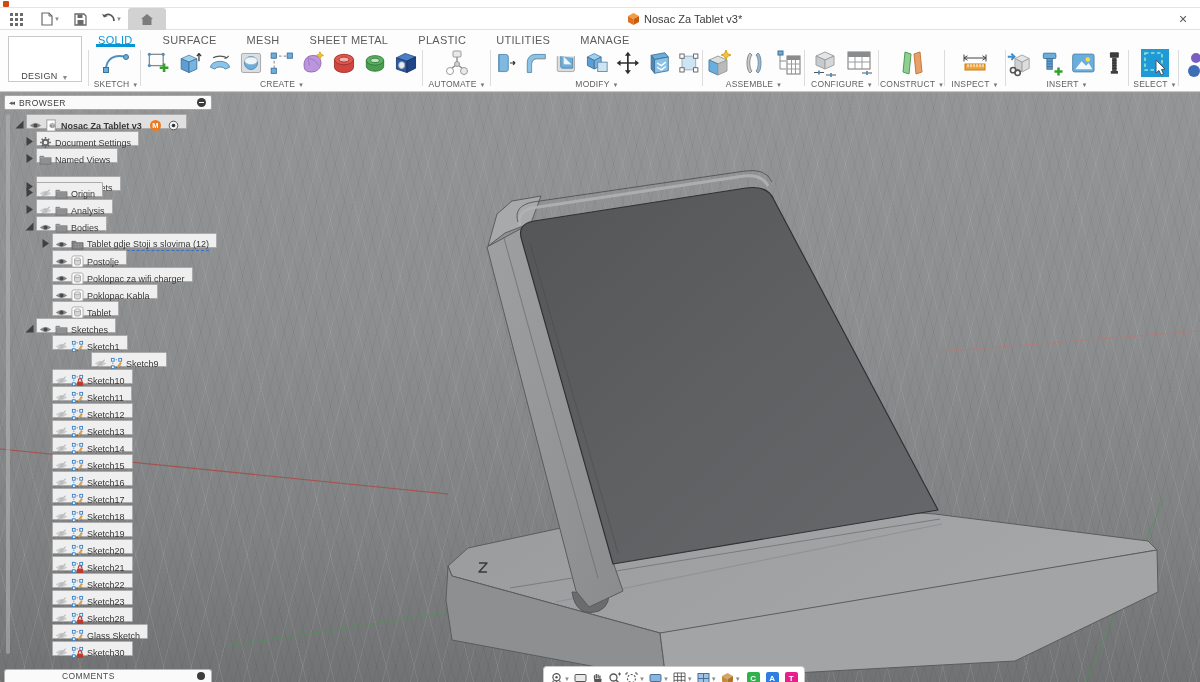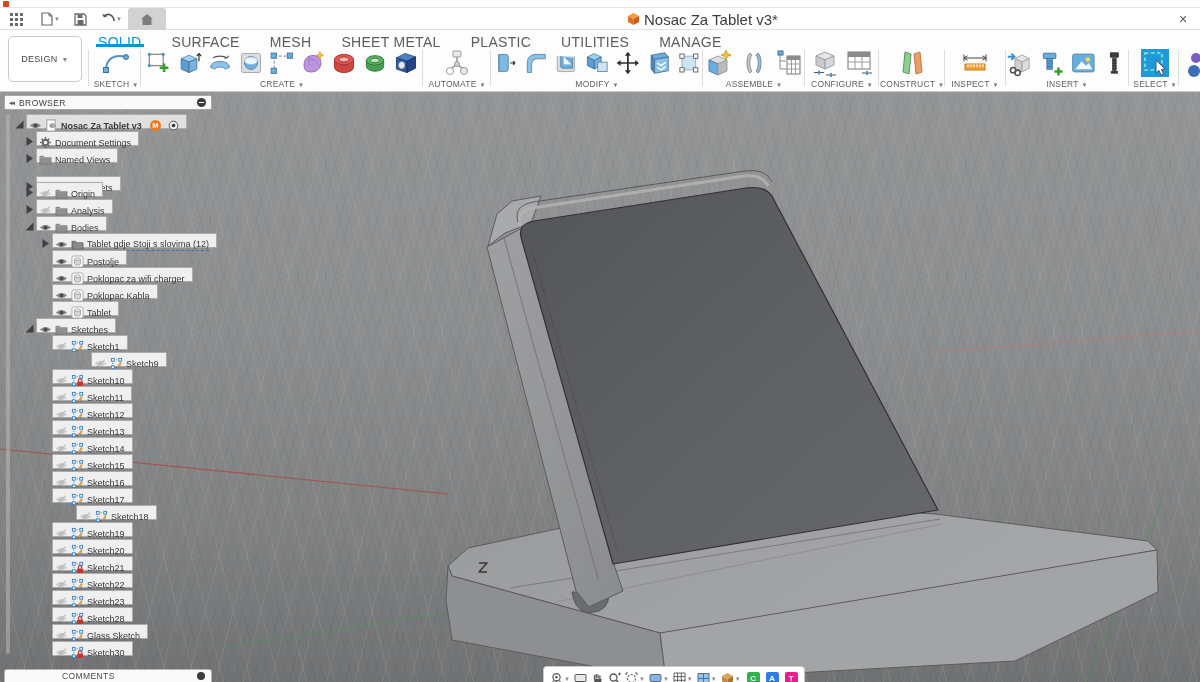--- a/index.html
+++ b/index.html
@@ -9,29 +9,29 @@
   
   .winstrip { position:absolute; left:0; top:0; width:1200px; height:8px; background:#fff; border-bottom:1px solid #e4e4e4; }
   .winstrip .appicon { position:absolute; left:3px; top:1px; width:6px; height:6px; background:#d24a12; border-radius:1px; }
 
   
   .appbar { position:absolute; left:0; top:8px; width:1200px; height:22px; background:#ffffff; border-bottom:1px solid #e0e0e0; }
   .qat { position:absolute; top:0; height:22px; display:flex; align-items:center; }
   .qbtn { display:flex; align-items:center; margin-right:6px; cursor:pointer; }
   .caret { font-size:6px; color:#8a8a8a; margin-left:1px; }
   .home-tab { position:absolute; left:128px; top:0; width:38px; height:22px; background:#d2d2d2; border-radius:3px 3px 0 0; display:flex; align-items:center; justify-content:center; }
-  .doc-title { position:absolute; left:628px; top:3px; height:16px; display:flex; align-items:center; gap:5px; font-size:15px; color:#3c3c3c; }
+  .doc-title { position:absolute; left:628px; top:3px; height:16px; display:flex; align-items:center; gap:5px; font-size:11px; color:#3c3c3c; }
   .close-x { position:absolute; left:1174px; top:2px; width:18px; height:18px; font-size:14px; color:#555; text-align:center; line-height:18px; cursor:pointer; }
 
   
   .ribbon { position:absolute; left:0; top:30px; width:1200px; height:62px; background:#fdfdfd; border-bottom:1px solid #c6c6c6; }
-  .design-box { position:absolute; left:8px; top:6px; width:74px; height:46px; background:#fff; border:1px solid #c9c9c9; border-radius:5px; display:flex; align-items:center; justify-content:center; font-size:9px; color:#444; letter-spacing:.3px; cursor:pointer; }
+  .design-box { position:absolute; left:8px; top:6px; width:74px; height:46px; background:#fff; border:1px solid #c9c9c9; border-radius:0; display:flex; align-items:flex-end; justify-content:center; font-size:9px; color:#444; letter-spacing:.3px; cursor:pointer; }
   .design-box .caret { font-size:7px; margin-left:4px; }
   .tabs { position:absolute; left:96px; top:2px; height:15px; display:flex; gap:26px; }
-  .tab { font-size:14px; color:#5c5c5c; letter-spacing:.3px; padding:2px 2px 3px; cursor:pointer; white-space:nowrap; }
+  .tab { font-size:11px; color:#5c5c5c; letter-spacing:.3px; padding:2px 2px 3px; cursor:pointer; white-space:nowrap; }
   .tab.active { color:#0696d7; border-bottom:3px solid #0696d7; }
   .grp { position:absolute; top:16px; height:45px; }
   .grp-icons { display:flex; align-items:center; justify-content:center; gap:5px; height:33px; }
   .grp-label { text-align:center; font-size:8.5px; color:#5f5f5f; margin-top:0px; white-space:nowrap; letter-spacing:.2px; cursor:pointer; }
   .grp-label .caret{ font-size:6px; color:#777; }
   .ribbon-sep { position:absolute; top:20px; width:1px; height:36px; background:#dcdcdc; }
   .ric { width:30px; height:30px; display:inline-block; cursor:pointer; }
   .ric svg { width:100%; height:100%; }
   .ric.small { width:26px; height:26px; }
   .partial-ic { position:absolute; left:1186px; top:20px; width:14px; height:32px; overflow:hidden; }
@@ -895,21 +895,21 @@
             <rect x="1.5" y="1.5" width="3" height="3" fill="#fff" stroke="#3b82c4"></rect>
             <rect x="9.5" y="1.5" width="3" height="3" fill="#fff" stroke="#3b82c4"></rect>
             <rect x="1.5" y="9.5" width="3" height="3" fill="#fff" stroke="#3b82c4"></rect>
             <path d="M12,6l-4,5" stroke="#e39b3d" stroke-width="2"></path>
             <path d="M7.6,11.6l-1.4,.9 .4,-1.6z" fill="#5a4a28"></path>
           </svg>
         </span>
         <span class="lbl">Sketch17</span>
       </span>
     </div>
-    <div class="trow" style="top: 505px; left: 40px; gap: 24px;">
+    <div class="trow" style="top: 505px; left: 40px;">
       <span class="arr"></span>
       <span class="tbox">
         <span class="eye"><svg viewBox="0 0 14 14" opacity=".5">
             <path d="M1.5,7Q7,2.5 12.5,7Q7,11.5 1.5,7Z" fill="#b5b6b8" stroke="#8a8b8d" stroke-width=".6"></path>
             <circle cx="7" cy="7" r="2.1" fill="#8a8b8d"></circle>
             <path d="M2.5,11L11.5,3" stroke="#8a8b8d" stroke-width="1.2"></path>
           </svg></span>
         <span class="tico">
           <svg viewBox="0 0 14 14">
             <path d="M3,3h8 M3,3v8 M3,11h8 M11,3v8" stroke="#3b82c4" stroke-width=".8" stroke-dasharray="1.6,1.4" fill="none"></path>

